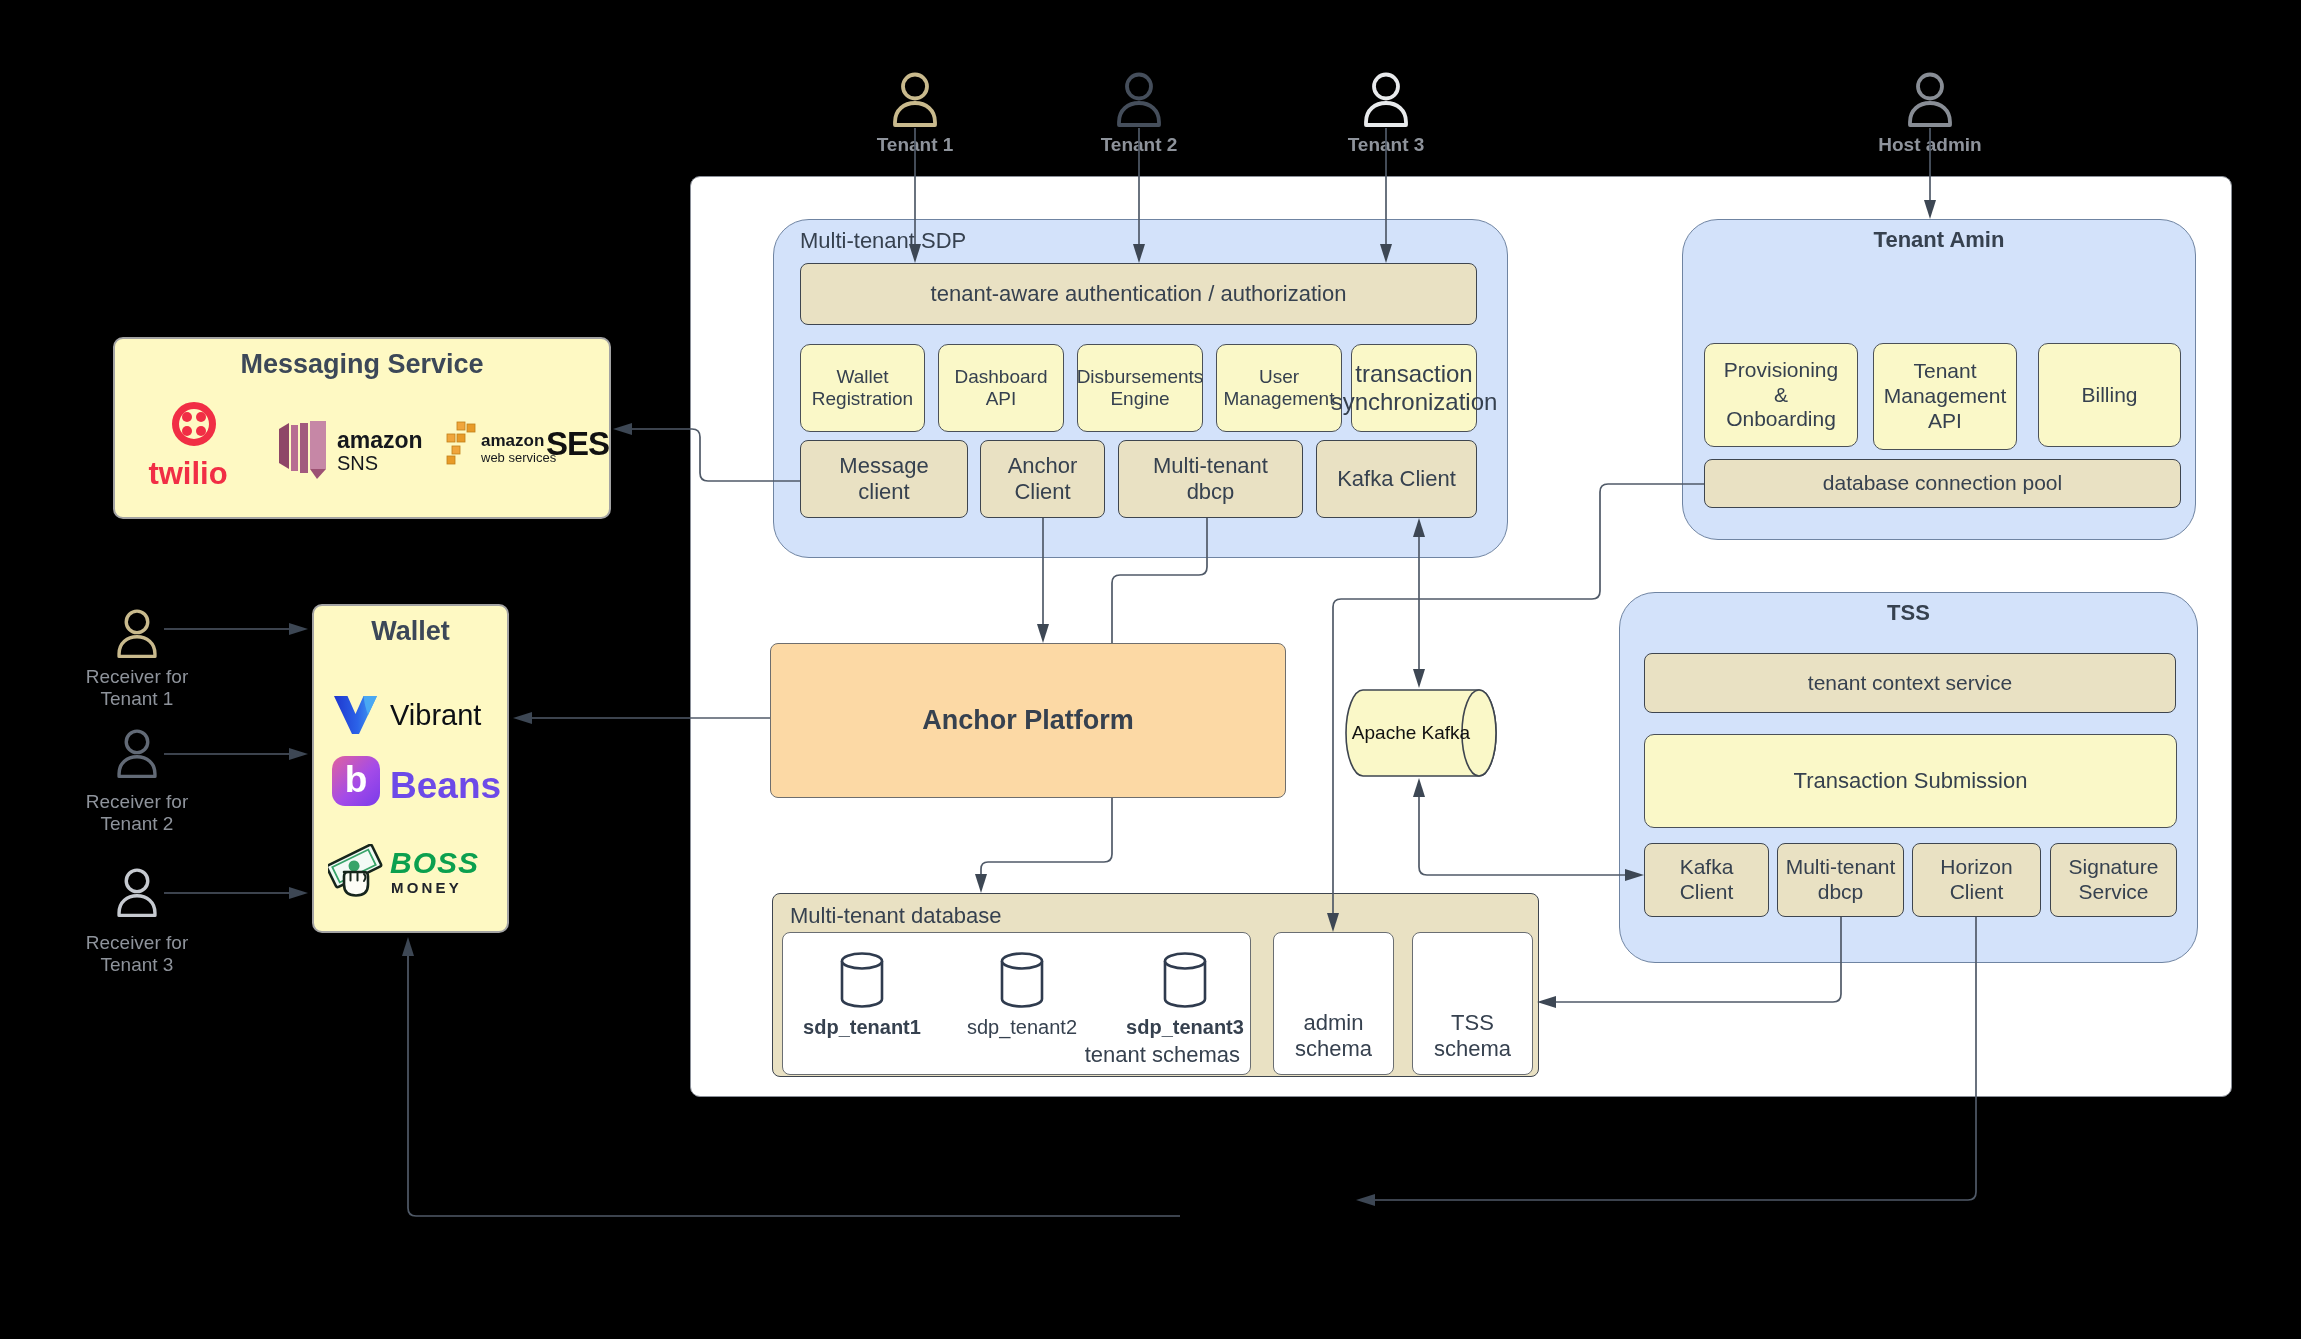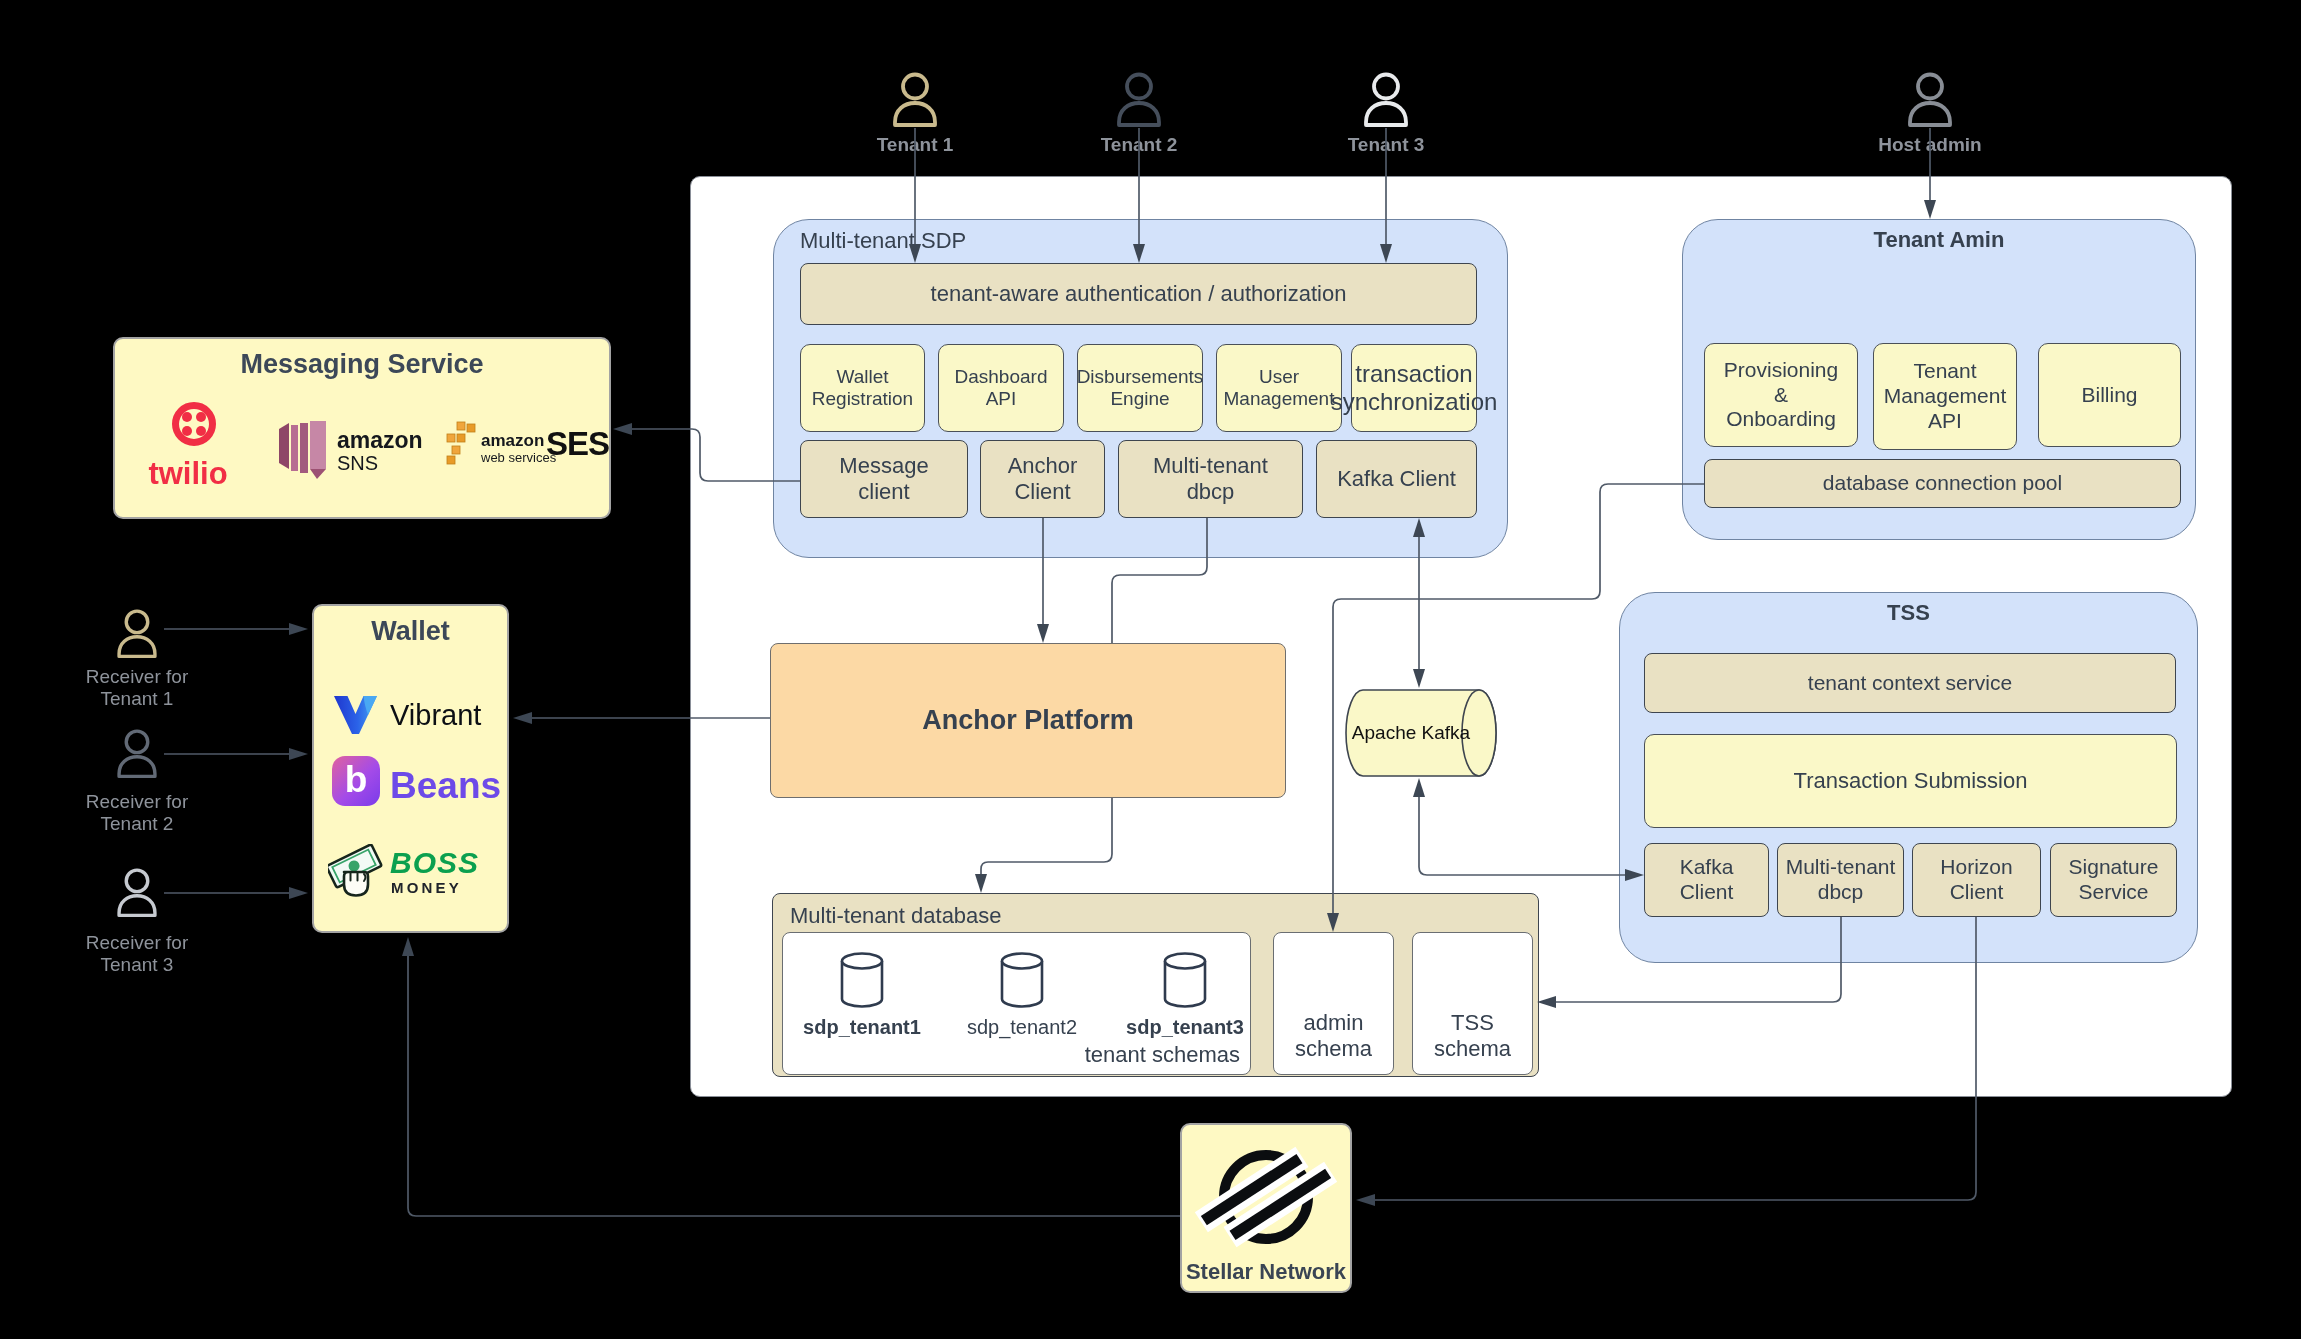--- a/index.html
+++ b/index.html
@@ -254,34 +254,20 @@
 
   <div class="abs whitebox" style="left:1273px;top:932px;width:121px;height:143px;display:flex;align-items:flex-end;justify-content:center;">
     <div class="lbl" style="font-size:22px;margin-bottom:12px;margin-top:24px;">admin
 schema</div>
   </div>
   <div class="abs whitebox" style="left:1412px;top:932px;width:121px;height:143px;display:flex;align-items:flex-end;justify-content:center;">
     <div class="lbl" style="font-size:22px;margin-bottom:12px;">TSS
 schema</div>
   </div>
 
-  <div class="abs bigCard" style="left:1180px;top:1123px;width:172px;height:170px;">
-    <svg width="168" height="130" viewBox="0 0 168 130" style="margin:4px auto 0;">
-      <g transform="translate(84,68)">
-        <circle cx="0" cy="0" r="42" fill="none" stroke="#0B0D10" stroke-width="10"></circle>
-        <g transform="rotate(-33)">
-          <line x1="-68" y1="-14" x2="52" y2="-14" stroke="#FFFFFF" stroke-width="24"></line>
-          <line x1="-52" y1="14" x2="68" y2="14" stroke="#FFFFFF" stroke-width="24"></line>
-          <line x1="-65" y1="-14" x2="49" y2="-14" stroke="#0B0D10" stroke-width="11"></line>
-          <line x1="-49" y1="14" x2="65" y2="14" stroke="#0B0D10" stroke-width="11"></line>
-        </g>
-      </g>
-    </svg>
-    <div style="text-align:center;font-weight:bold;font-size:22px;color:#3A4554;margin-top:0;white-space:nowrap;">Stellar Network</div>
-  </div>
 
   <svg id="wires" width="2301" height="1339" viewBox="0 0 2301 1339">
       <path d="M915,128 L915,246" fill="none" stroke="#505A68" stroke-width="1.7"></path>
       <polygon points="915,263 909,244 921,244" fill="#3D4754"></polygon>
       <path d="M1139,128 L1139,246" fill="none" stroke="#505A68" stroke-width="1.7"></path>
       <polygon points="1139,263 1133,244 1145,244" fill="#3D4754"></polygon>
       <path d="M1386,128 L1386,246" fill="none" stroke="#505A68" stroke-width="1.7"></path>
       <polygon points="1386,263 1380,244 1392,244" fill="#3D4754"></polygon>
       <path d="M1930,128 L1930,202" fill="none" stroke="#505A68" stroke-width="1.7"></path>
       <polygon points="1930,219 1924,200 1936,200" fill="#3D4754"></polygon>

